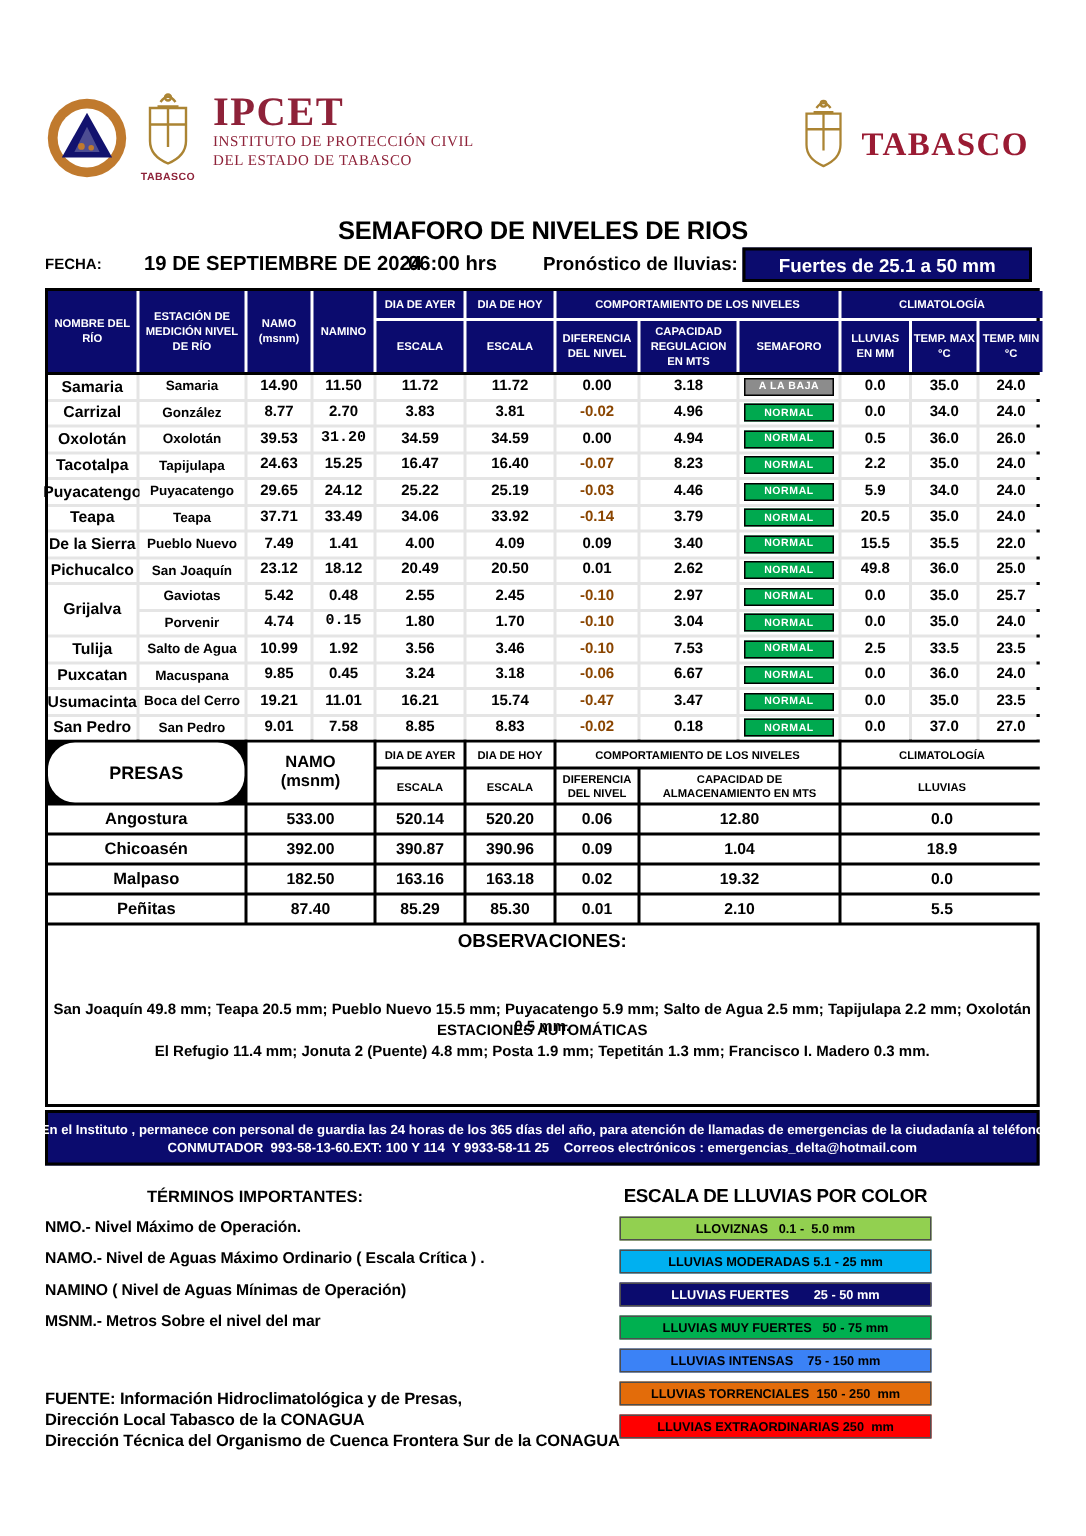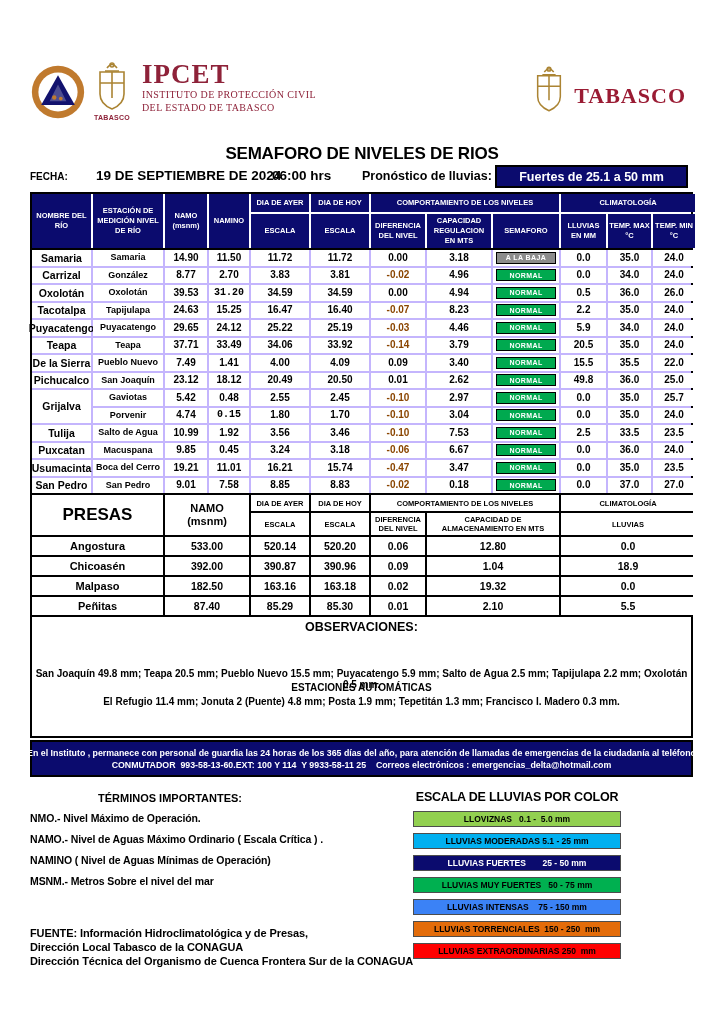--- a/index.html
+++ b/index.html
@@ -31,30 +31,30 @@
   .forecast-box { position:absolute; left:495px; top:0; width:193px; height:23px; background:#0b0b6e; border:2px solid #000; color:#fff; font-size:12.5px; font-weight:bold; display:flex; align-items:center; justify-content:center; }
 
   
   .table-block { position:absolute; top:192px; left:30px; width:663px; border:2.5px solid #000; background:#000; display:flex; flex-direction:column; gap:2px; }
 
   .grid { display:grid; gap:2px; }
   .rivers-head { grid-template-columns:59px 70px 42px 40px 58px 58px 54px 64px 66px 45px 43px 42px; grid-template-rows:18px 34px; background:#fff; }
   .rivers-head .hc { background:#0b0b6e; color:#fff; font-size:7.5px; font-weight:bold; display:flex; flex-direction:column; align-items:center; justify-content:center; text-align:center; line-height:1.3; padding:1px; }
   .span2r { grid-row:1 / span 2; }
 
-  .rivers-body { grid-template-columns:59px 70px 42px 40px 58px 58px 54px 64px 66px 45px 43px 42px; grid-auto-rows:15.5px; background:#c4b5fd; }
+  .rivers-body { grid-template-columns:59px 70px 42px 40px 58px 58px 54px 64px 66px 45px 43px 42px; grid-auto-rows:15.5px; background:#e5e5e5; }
   .rivers-body .c, .presas-body .c { background:#fff; display:flex; align-items:center; justify-content:center; font-weight:bold; font-size:10px; text-align:center; line-height:1; }
   .rivers-body .c.rio { font-size:10.5px; }
   .rivers-body .c.est { font-size:9px; }
   .c.neg { color:#8a4500; }
   .sem-badge { width:calc(100% - 6px); height:12px; border:1.5px solid #000; display:flex; align-items:center; justify-content:center; color:#fff; font-size:7px; font-weight:bold; letter-spacing:.4px; }
 
   .presas-head { grid-template-columns:131px 84px 58px 58px 54px 132px 134px; grid-template-rows:16px 22px; background:#000; }
   .presas-head .hc { background:#fff; color:#000; font-weight:bold; display:flex; flex-direction:column; align-items:center; justify-content:center; text-align:center; line-height:1.2; font-size:7.5px; padding:1px; }
-  .presas-head .hc.big { font-size:17px; }
+  .presas-head .hc.big { font-size:12px;border-radius:18px; }
   .presas-head .hc.med { font-size:11px; }
   .presas-body { grid-template-columns:131px 84px 58px 58px 54px 132px 134px; grid-auto-rows:18px; background:#000; }
   .presas-body .c { font-size:10.5px; }
   .presas-body .c.name { font-size:11px; }
 
   .obs { background:#fff; height:119px; position:relative; }
   .obs-title { position:absolute; top:3px; width:100%; text-align:center; font-size:12.5px; font-weight:bold; }
   .obs-line1 { position:absolute; top:51px; width:100%; text-align:center; font-size:10px; font-weight:bold; }
   .obs-sub   { position:absolute; top:65px; width:100%; text-align:center; font-size:10px; font-weight:bold; }
   .obs-line2 { position:absolute; top:79px; width:100%; text-align:center; font-size:10px; font-weight:bold; }

